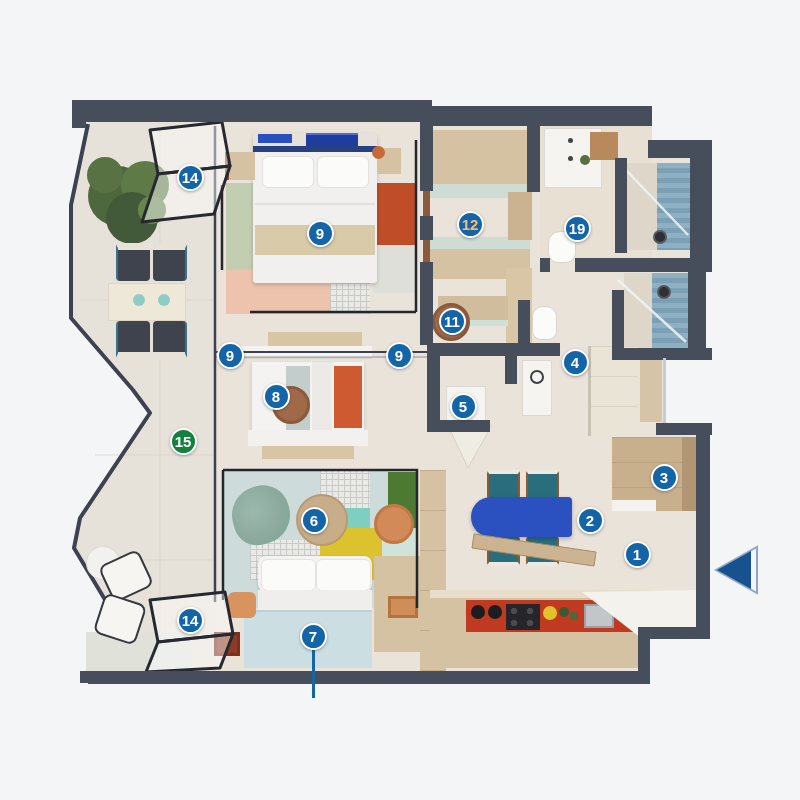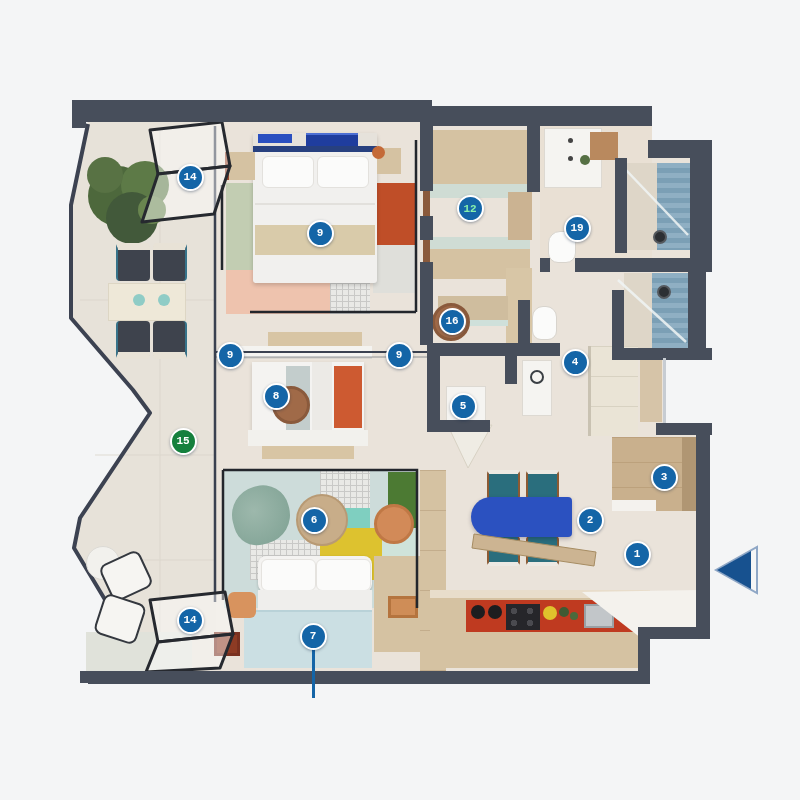--- a/index.html
+++ b/index.html
@@ -7,23 +7,23 @@
   .a{position:absolute;}
   .w{position:absolute;background:#474e5b;}
   .floor{position:absolute;background:#eae3da;}
   .wood{background:#d5c2a2;}
   .white-f{background:#f5f4f1;border:1px solid #ddd9d2;box-sizing:border-box;}
   .chk{background:
     repeating-linear-gradient(0deg,#c9c9c7 0 1px,transparent 1px 6px),
     repeating-linear-gradient(90deg,#c9c9c7 0 1px,transparent 1px 6px),#e9e9e6;}
   .tiles{background:repeating-linear-gradient(180deg,#8fafc3 0 5px,#7b9fb5 5px 10px);}
   .badge{position:absolute;width:27px;height:27px;border-radius:50%;background:#1465a7;
-    border:2.5px solid #fff;box-sizing:border-box;color:#fff;font-weight:bold;font-size:11px;
+    border:2.5px solid #fff;box-sizing:border-box;color:#fff;font-weight:bold;font-size:15px;
     display:flex;align-items:center;justify-content:center;z-index:40;
-    box-shadow:0 1px 3px rgba(20,40,70,.4);font-family:Liberation Mono, monospace;}
+    box-shadow:0 1px 3px rgba(20,40,70,.4);}
   .leader{position:absolute;width:3px;background:#1465a7;z-index:39;}
   svg{position:absolute;left:0;top:0;}
 </style>
 </head>
 <body>
 
 <div id="canvas">
 
   <div class="floor" style="left:214px;top:121px;width:484px;height:551px;"></div>
 
@@ -237,21 +237,21 @@
       <div class="badge" style="left: 650.5px; top: 463.5px; background: rgb(20, 101, 167); color: rgb(255, 255, 255);">3</div>
       <div class="badge" style="left: 561.5px; top: 348.5px; background: rgb(20, 101, 167); color: rgb(255, 255, 255);">4</div>
       <div class="badge" style="left: 449.5px; top: 392.5px; background: rgb(20, 101, 167); color: rgb(255, 255, 255);">5</div>
       <div class="badge" style="left: 300.5px; top: 506.5px; background: rgb(20, 101, 167); color: rgb(255, 255, 255);">6</div>
       <div class="leader" style="left: 311.5px; top: 636px; height: 62px; background: rgb(20, 101, 167);"></div>
       <div class="badge" style="left: 299.5px; top: 622.5px; background: rgb(20, 101, 167); color: rgb(255, 255, 255);">7</div>
       <div class="badge" style="left: 262.5px; top: 382.5px; background: rgb(20, 101, 167); color: rgb(255, 255, 255);">8</div>
       <div class="badge" style="left: 216.5px; top: 341.5px; background: rgb(20, 101, 167); color: rgb(255, 255, 255);">9</div>
       <div class="badge" style="left: 385.5px; top: 341.5px; background: rgb(20, 101, 167); color: rgb(255, 255, 255);">9</div>
       <div class="badge" style="left: 306.5px; top: 219.5px; background: rgb(20, 101, 167); color: rgb(255, 255, 255);">9</div>
-      <div class="badge" style="left: 438.5px; top: 307.5px; background: rgb(20, 101, 167); color: rgb(255, 255, 255);">16</div>
-      <div class="badge" style="left: 456.5px; top: 195px; background: rgb(20, 101, 167); color: #86efac;">12</div>
+      <div class="badge" style="left: 438.5px; top: 307.5px; background: rgb(20, 101, 167); color: rgb(255, 255, 255);">11</div>
+      <div class="badge" style="left: 456.5px; top: 211px; background: rgb(20, 101, 167); color: #fdba74;">12</div>
       <div class="badge" style="left: 563.5px; top: 214.5px; background: rgb(20, 101, 167); color: rgb(255, 255, 255);">19</div>
       <div class="badge" style="left: 176.5px; top: 163.5px; background: rgb(20, 101, 167); color: rgb(255, 255, 255);">14</div>
       <div class="badge" style="left: 176.5px; top: 606.5px; background: rgb(20, 101, 167); color: rgb(255, 255, 255);">14</div>
       <div class="badge" style="left: 169.5px; top: 427.5px; background: #15803d; color: rgb(255, 255, 255);">15</div>
     </div>
 
 </div>
 
 </body></html>

